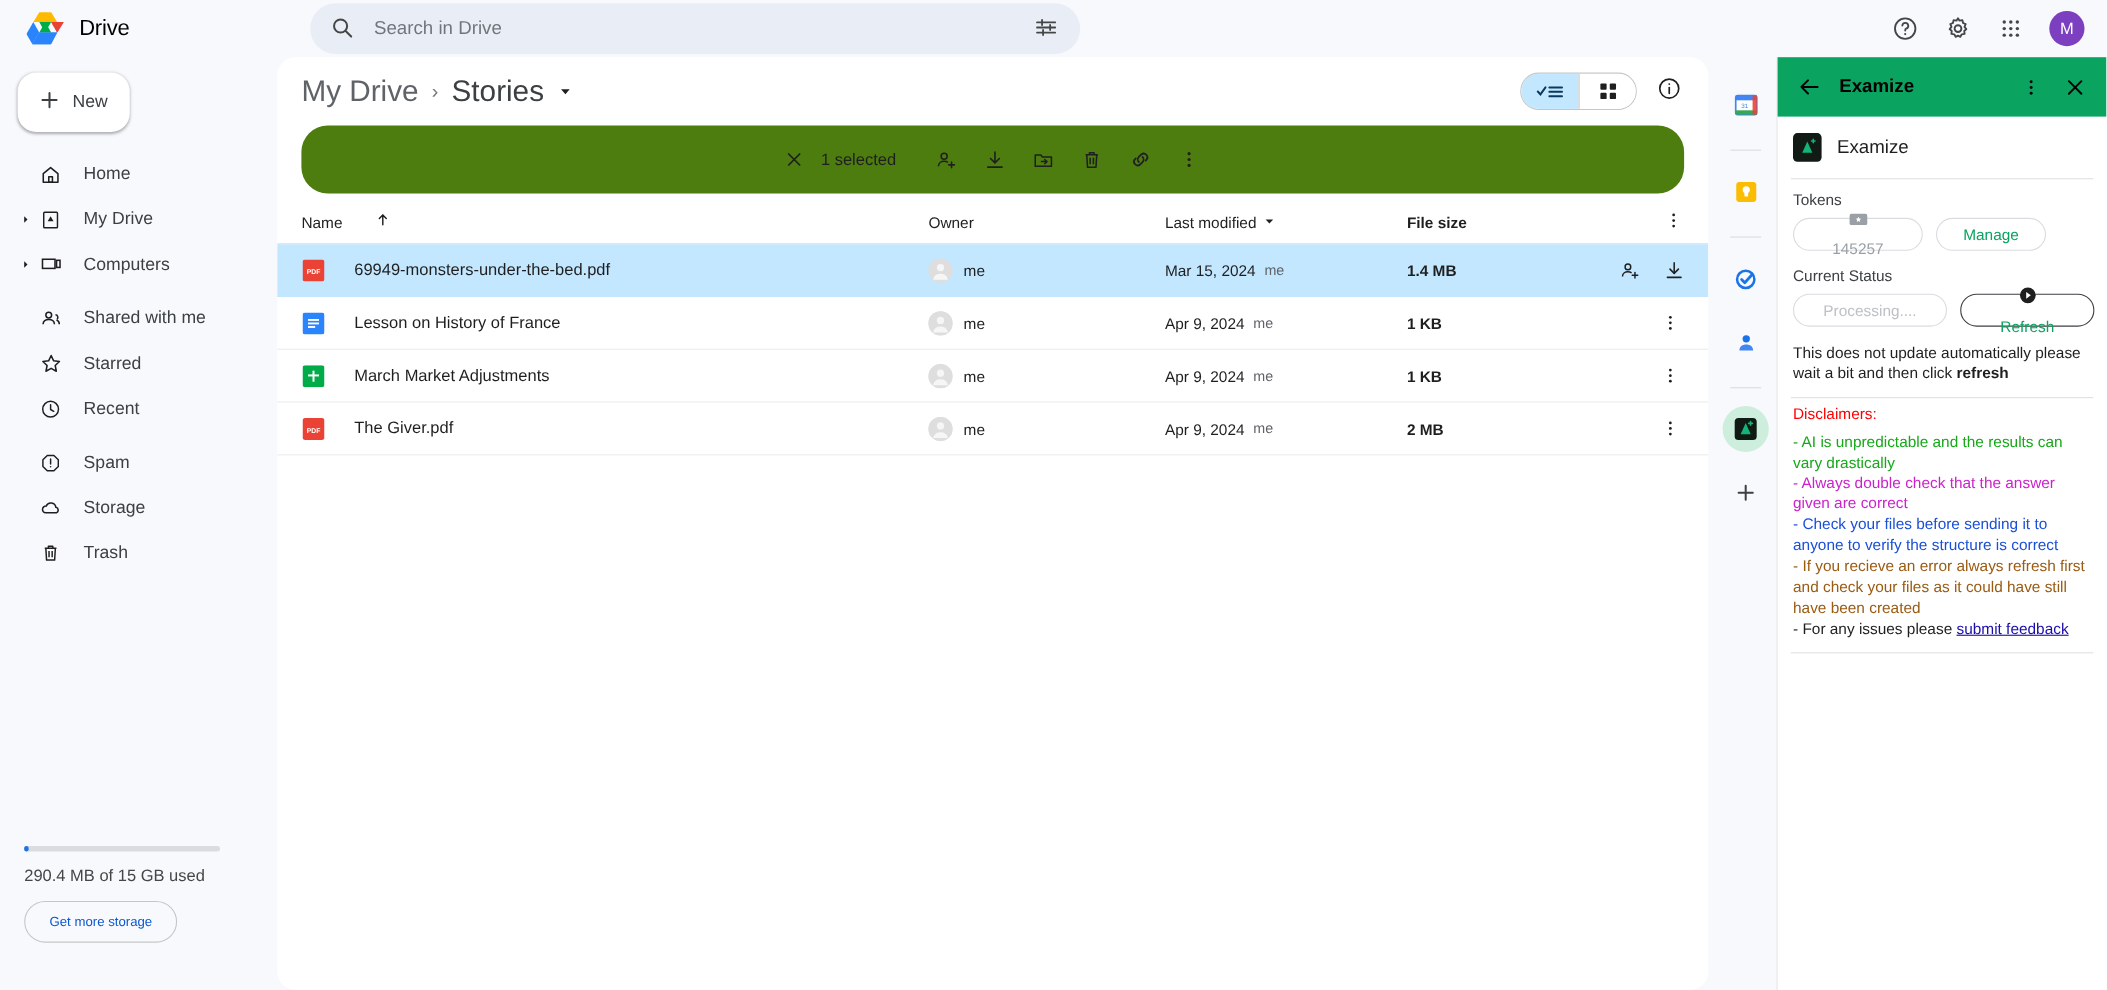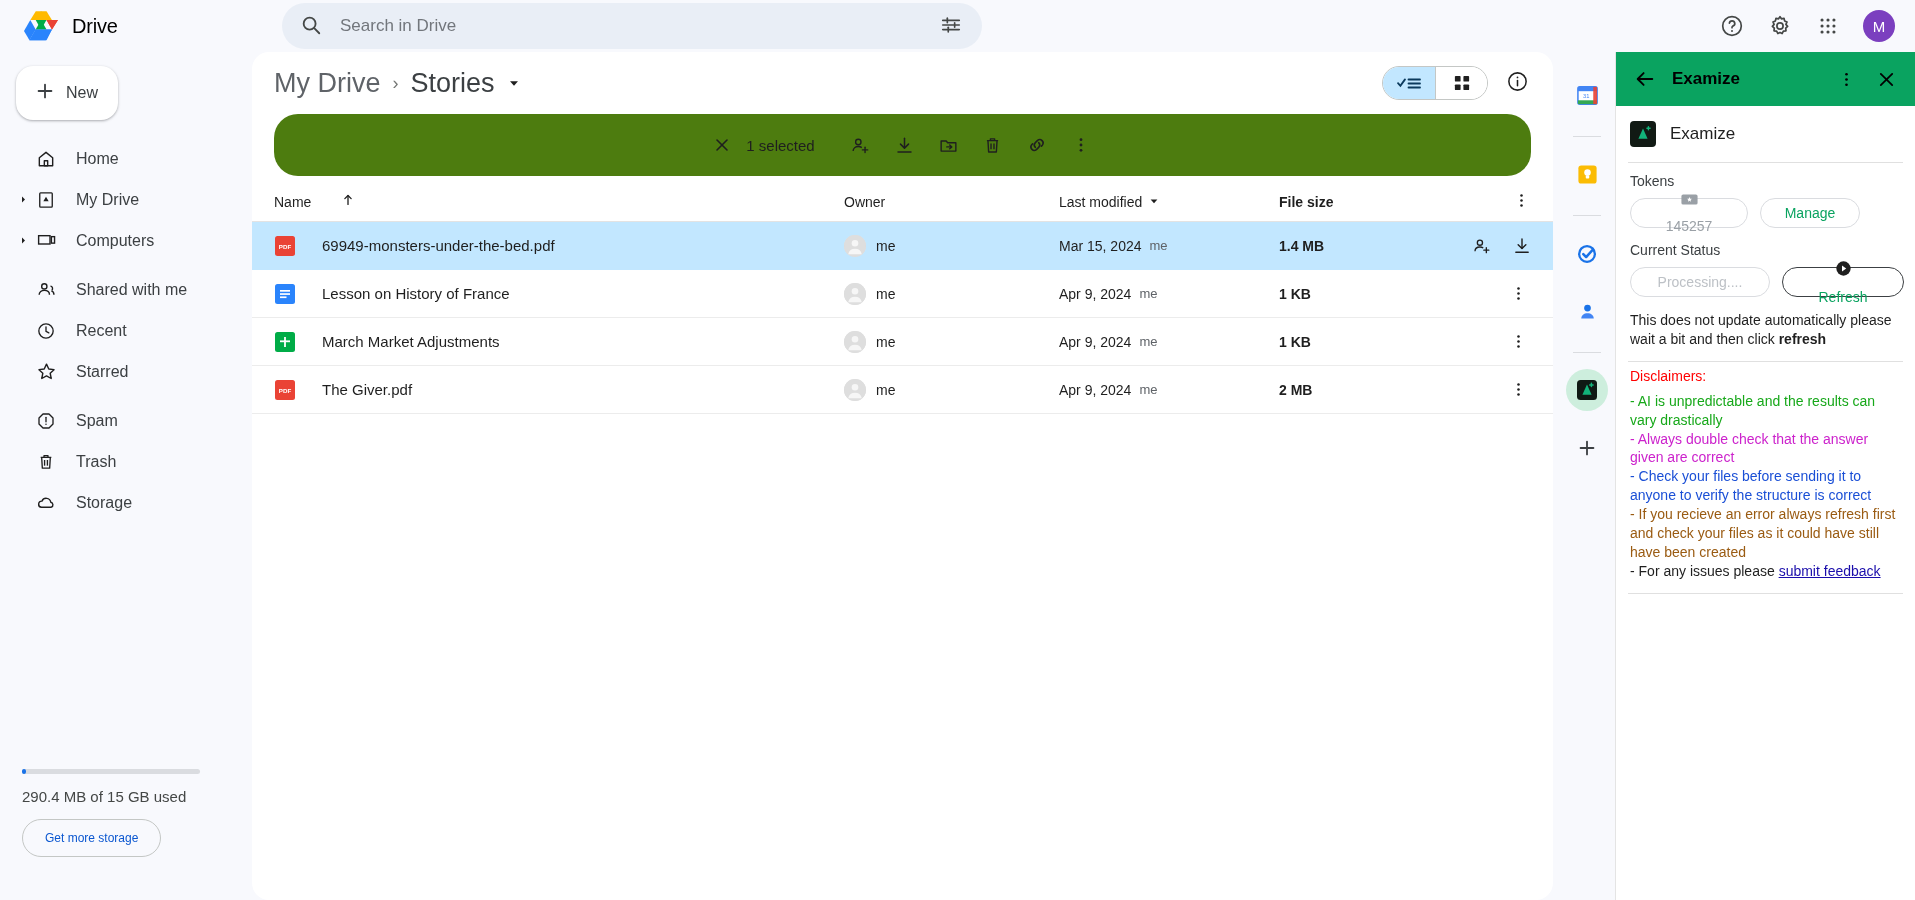--- a/index.html
+++ b/index.html
@@ -332,69 +332,69 @@
               <circle cx="9.5" cy="8.5" r="3"></circle>
                 <path d="M3.6 18c0-3.2 2.7-5 5.9-5s5.9 1.8 5.9 5"></path>
               <path d="M16.5 8.2a2.6 2.6 0 0 1 1.6 4.5M17.5 13.6c2 .5 3 2 3 4.4"></path>
             </svg>
           </span>
           <span class="nav-label">Shared with me</span>
         </div>
         <div class="nav-item">
           <span class="nav-caret"></span>
           <span class="nav-ico">
+            <svg viewBox="0 0 24 24" width="21" height="21" fill="none" stroke="#1f1f1f" stroke-width="1.6" stroke-linejoin="round">
+              <path d="M12 3.6l2.6 5.6 6 .7-4.4 4.1 1.2 6-5.4-3-5.4 3 1.2-6L3.4 9.9l6-.7z"></path>
+            </svg>
+          </span>
+          <span class="nav-label">Starred</span>
+        </div>
+        <div class="nav-item">
+          <span class="nav-caret"></span>
+          <span class="nav-ico">
             <svg viewBox="0 0 24 24" width="20" height="20" fill="none" stroke="#1f1f1f" stroke-width="1.6">
               <circle cx="12" cy="12" r="8.6"></circle>
                 <path d="M12 7v5.3l3.4 2" stroke-linecap="round"></path>
             </svg>
           </span>
           <span class="nav-label">Recent</span>
-        </div>
-        <div class="nav-item">
-          <span class="nav-caret"></span>
-          <span class="nav-ico">
-            <svg viewBox="0 0 24 24" width="21" height="21" fill="none" stroke="#1f1f1f" stroke-width="1.6" stroke-linejoin="round">
-              <path d="M12 3.6l2.6 5.6 6 .7-4.4 4.1 1.2 6-5.4-3-5.4 3 1.2-6L3.4 9.9l6-.7z"></path>
-            </svg>
-          </span>
-          <span class="nav-label">Starred</span>
         </div>
       </div>
 
       <div class="nav-group">
         <div class="nav-item">
           <span class="nav-caret"></span>
           <span class="nav-ico">
             <svg viewBox="0 0 24 24" width="20" height="20" fill="none" stroke="#1f1f1f" stroke-width="1.6">
               <path d="M8.4 3.6h7.2L20.4 8.4v7.2L15.6 20.4H8.4L3.6 15.6V8.4z" stroke-linejoin="round"></path>
               <line x1="12" y1="7.6" x2="12" y2="13" stroke-linecap="round"></line>
               <circle cx="12" cy="16" r="0.9" fill="#1f1f1f" stroke="none"></circle>
             </svg>
           </span>
           <span class="nav-label">Spam</span>
         </div>
         <div class="nav-item">
           <span class="nav-caret"></span>
           <span class="nav-ico">
+            <svg viewBox="0 0 24 24" width="21" height="21" fill="none" stroke="#1f1f1f" stroke-width="1.6" stroke-linejoin="round">
+              <path d="M6.3 17.4a3.5 3.5 0 0 1 .5-7 5.3 5.3 0 0 1 10.1 1.3 3 3 0 0 1 .6 5.7z"></path>
+            </svg>
+          </span>
+          <span class="nav-label">Storage</span>
+        </div>
+        <div class="nav-item">
+          <span class="nav-caret"></span>
+          <span class="nav-ico">
             <svg viewBox="0 0 24 24" width="20" height="20" fill="none" stroke="#1f1f1f" stroke-width="1.6">
               <path d="M5.6 6.4h12.8M9.6 6.4V4.4h4.8v2M6.8 6.4l.8 13h8.8l.8-13" stroke-linejoin="round"></path>
               <line x1="10.3" y1="9.6" x2="10.3" y2="16.4"></line>
                 <line x1="13.7" y1="9.6" x2="13.7" y2="16.4"></line>
             </svg>
           </span>
           <span class="nav-label">Trash</span>
-        </div>
-        <div class="nav-item">
-          <span class="nav-caret"></span>
-          <span class="nav-ico">
-            <svg viewBox="0 0 24 24" width="21" height="21" fill="none" stroke="#1f1f1f" stroke-width="1.6" stroke-linejoin="round">
-              <path d="M6.3 17.4a3.5 3.5 0 0 1 .5-7 5.3 5.3 0 0 1 10.1 1.3 3 3 0 0 1 .6 5.7z"></path>
-            </svg>
-          </span>
-          <span class="nav-label">Storage</span>
         </div>
       </div>
 
       <div class="storage-block">
         <div class="storage-bar">
           <div class="storage-fill"></div>
         </div>
         <div class="storage-text">290.4 MB of 15 GB used</div>
         <button class="storage-btn">Get more storage</button>
       </div>

